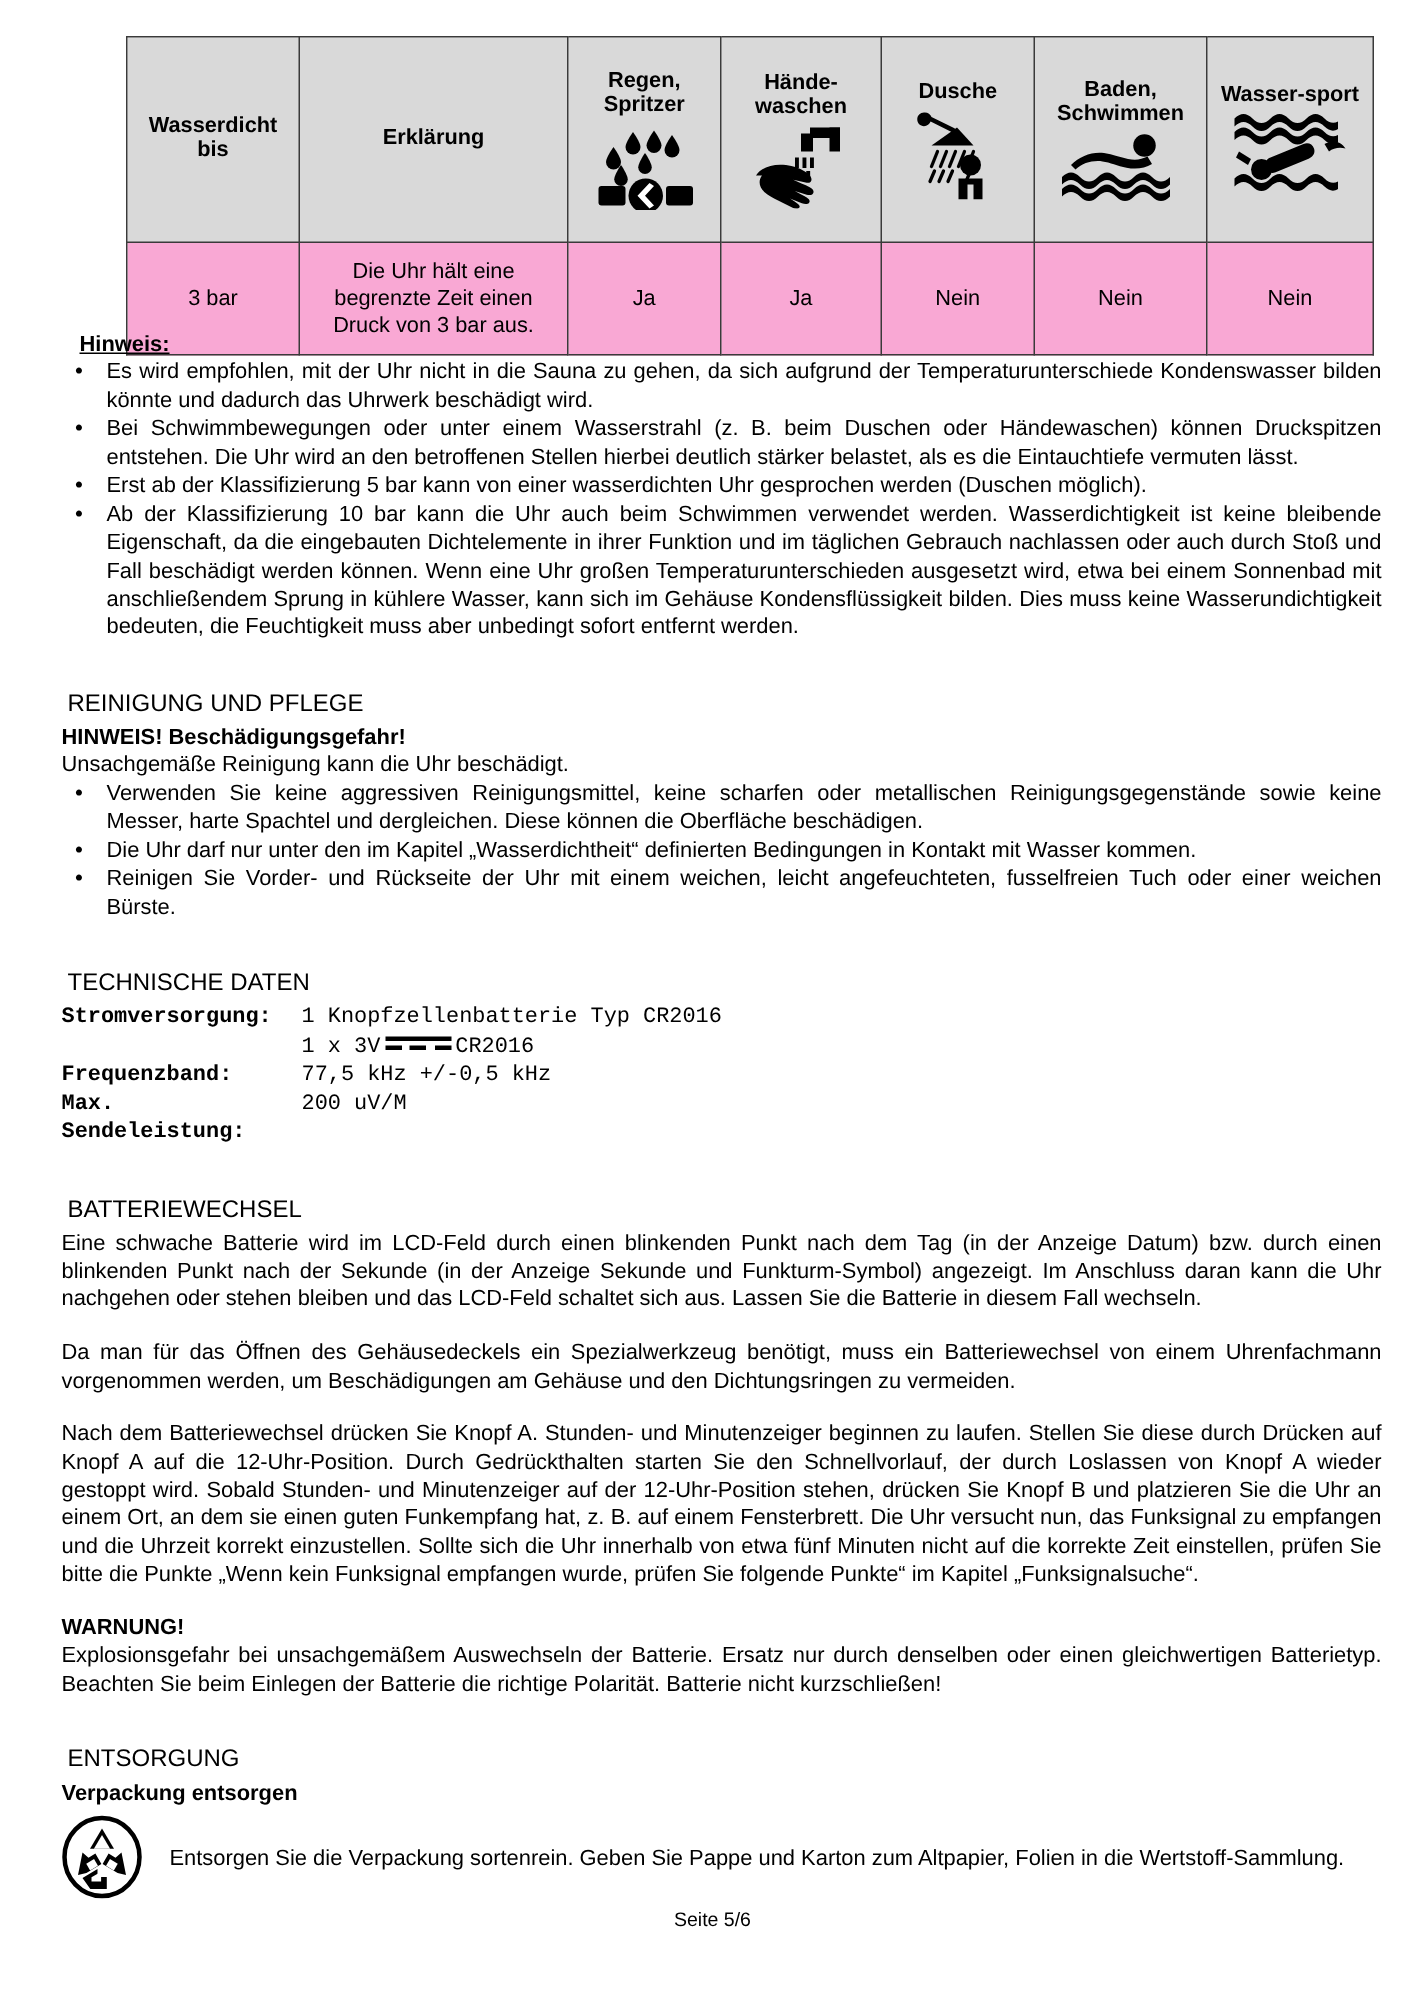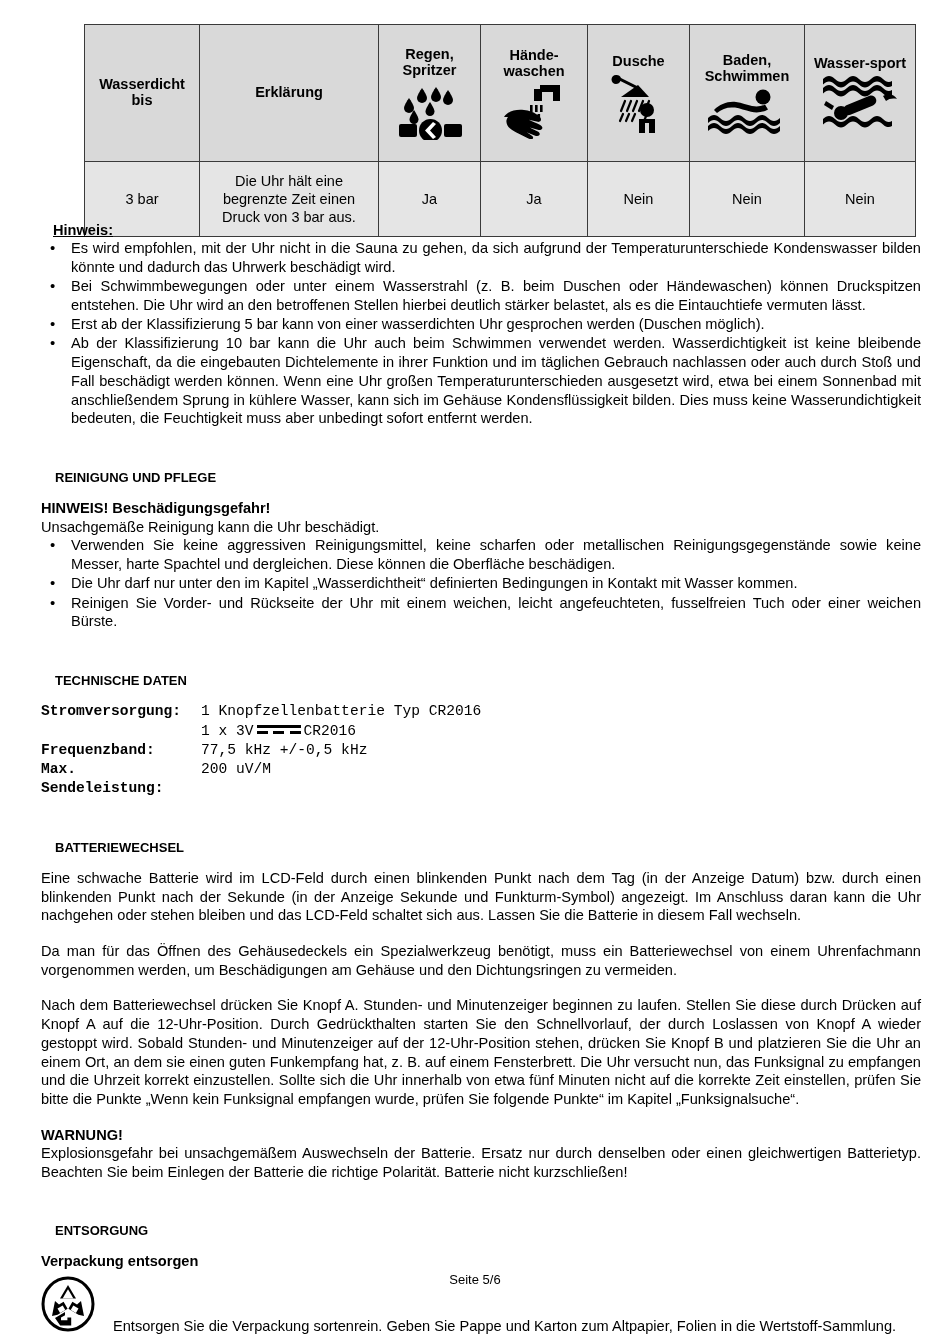--- a/index.html
+++ b/index.html
@@ -36,21 +36,21 @@
     font-size: 14.5px;
   }
   table.wr-table thead th {
     background: #d9d9d9;
     font-weight: bold;
     height: 128px;
     padding: 4px 3px;
     line-height: 1.12;
   }
   table.wr-table tbody td {
-    background: #e5e5e5;
+    background: #f9a8d4;
     font-weight: normal;
     height: 68px;
     padding: 3px 5px;
     line-height: 1.25;
   }
   .th-label { display: block; margin-bottom: 2px; }
   .th-icon  { display: block; margin: 4px auto 0; }
   .th-icon svg { display: block; margin: 0 auto; }
 
   
@@ -95,23 +95,23 @@
     text-align: justify;
   }
   ul.bullets > li::before {
     content: "\2022";
     position: absolute;
     left: 9px;
     top: -1px;
     font-size: 15px;
   }
   .sec-h1 {
-    font-size: 13px;
-    font-weight: bold;
-    margin: 14px;
+    font-size: 16px;
+    font-weight: normal;
+    margin: 4px;
     line-height: 1.2;
   }
   .sec-h2 {
     font-size: 14.6px;
     font-weight: bold;
     margin: 0;
     line-height: 1.28;
   }
   .gap-lg { height: 27px; }
   .gap-md { height: 17px; }
@@ -150,21 +150,21 @@
     width: 11px; height: 3px;
     background: #000;
   }
   .dc-symbol .d1 { left: 0; }
   .dc-symbol .d2 { left: 16.5px; }
   .dc-symbol .d3 { left: 33px; }
 
   
   .disposal-row {
     display: flex;
-    align-items: flex-end;
+    align-items: center;
     margin-top: 3px;
   }
   .recycle-icon {
     flex: 0 0 72px;
     width: 72px;
     padding-top: 2px;
   }
   .disposal-text {
     flex: 1 1 auto;
     font-size: 14.6px;

